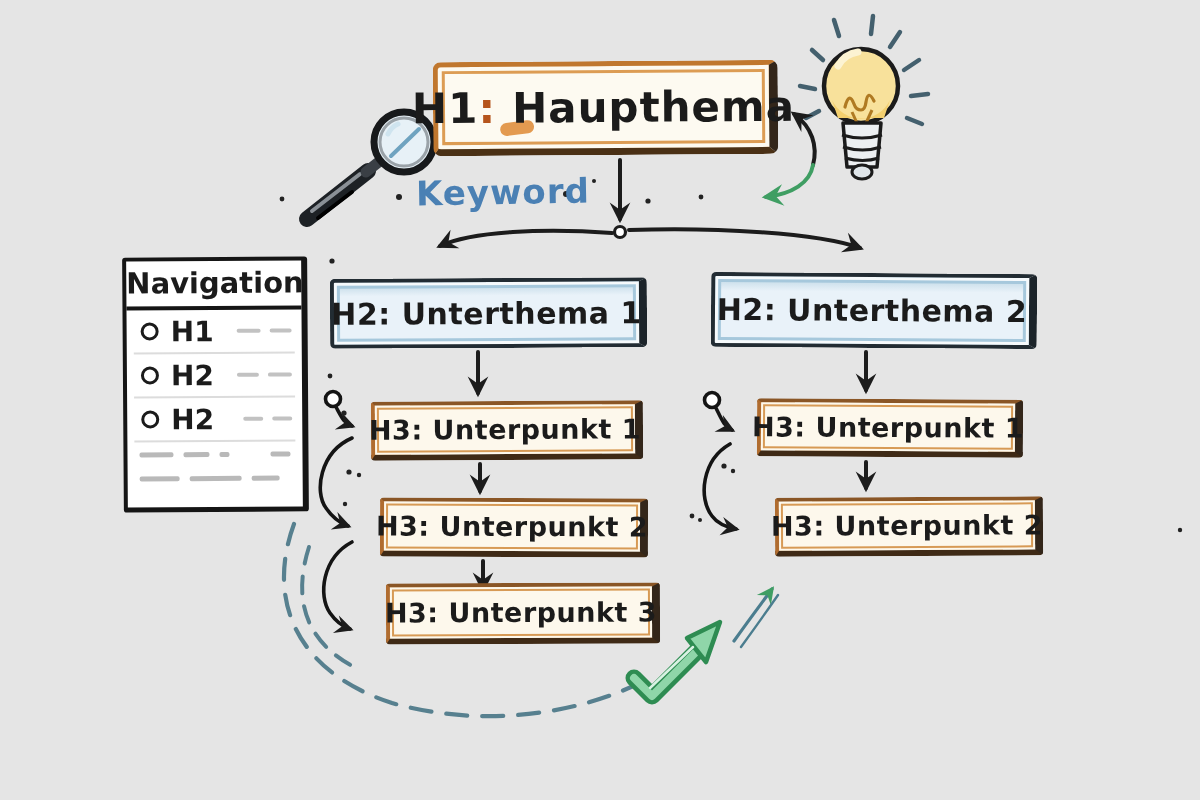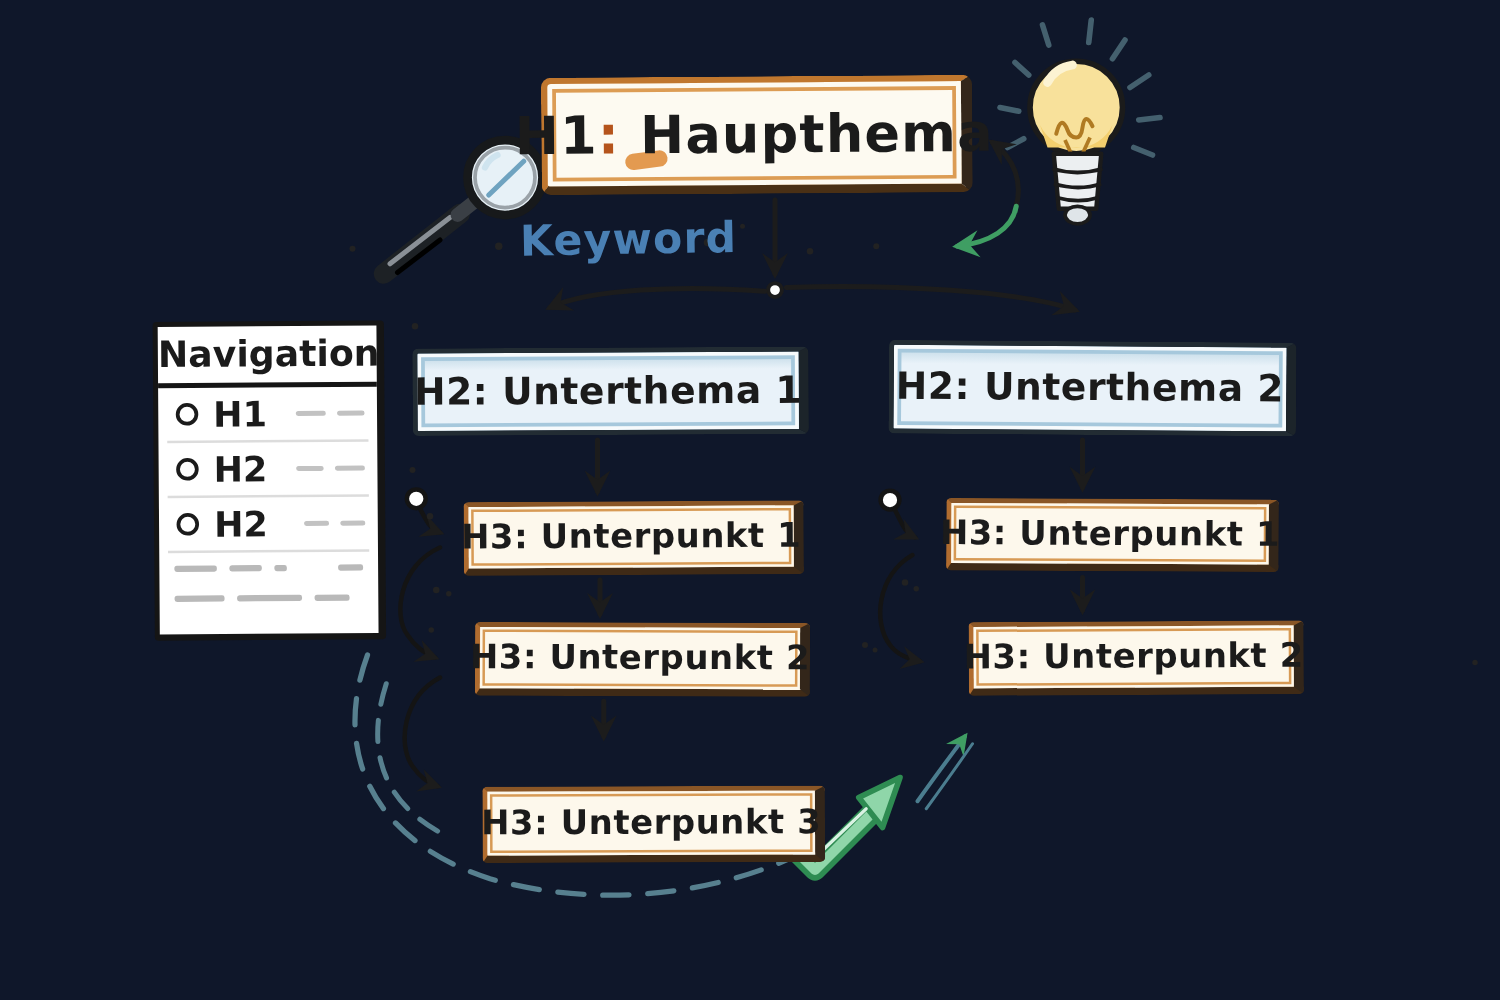--- a/index.html
+++ b/index.html
@@ -1,17 +1,17 @@
 <!DOCTYPE html>
 <html><head>
 <meta charset="utf-8">
 <style>
   html,body{margin:0;padding:0;background:#ffffff;}
   .stage{
-    position:relative;width:1200px;height:800px;background:#0f172a;overflow:hidden;
+    position:relative;width:1200px;height:800px;background:#e5e5e5;overflow:hidden;
     font-family:"DejaVu Sans","Liberation Sans",sans-serif;color:#1b1b1b;
   }
   .stage svg{position:absolute;left:0;top:0;}
   .box{
     position:absolute;display:flex;align-items:center;justify-content:center;
     font-weight:700;white-space:nowrap;box-sizing:border-box;background:#fdf9ef;
   }
   
   .h1-box{
     left:433px;top:61px;width:345px;height:94px;font-size:42px;letter-spacing:1px;
@@ -35,21 +35,21 @@
   .h2-2{left:711px;top:273px;width:326px;height:75px;transform:rotate(0.4deg);}
   
   .h3-box{
     font-size:27px;letter-spacing:.5px;background:#fdf8ec;
     border:4px solid #b06c2f;border-top:4px solid #8a5626;
     border-bottom:6px solid #3f2a16;border-right:8px solid #33261a;border-radius:4px;
     box-shadow:inset 0 0 0 2px #fdf8ec,inset 0 0 0 4px #d79a55;
   }
   .h3-l1{left:371px;top:401px;width:272px;height:59px;transform:rotate(-0.3deg);}
   .h3-l2{left:380px;top:498px;width:268px;height:59px;transform:rotate(0.2deg);}
-  .h3-l3{left:386px;top:629px;width:274px;height:61px;transform:rotate(-0.2deg);}
+  .h3-l3{left:386px;top:583px;width:274px;height:61px;transform:rotate(-0.2deg);}
   .h3-r1{left:757px;top:399px;width:266px;height:58px;transform:rotate(0.3deg);}
   .h3-r2{left:775px;top:497px;width:268px;height:59px;transform:rotate(-0.3deg);}
   
   .keyword{
     position:absolute;left:416px;top:172px;font-size:34px;font-weight:700;
     color:#4a80b4;transform:rotate(-1deg);letter-spacing:1px;
   }
   
   .nav{
     position:absolute;left:123px;top:257px;width:185px;height:255px;box-sizing:border-box;

